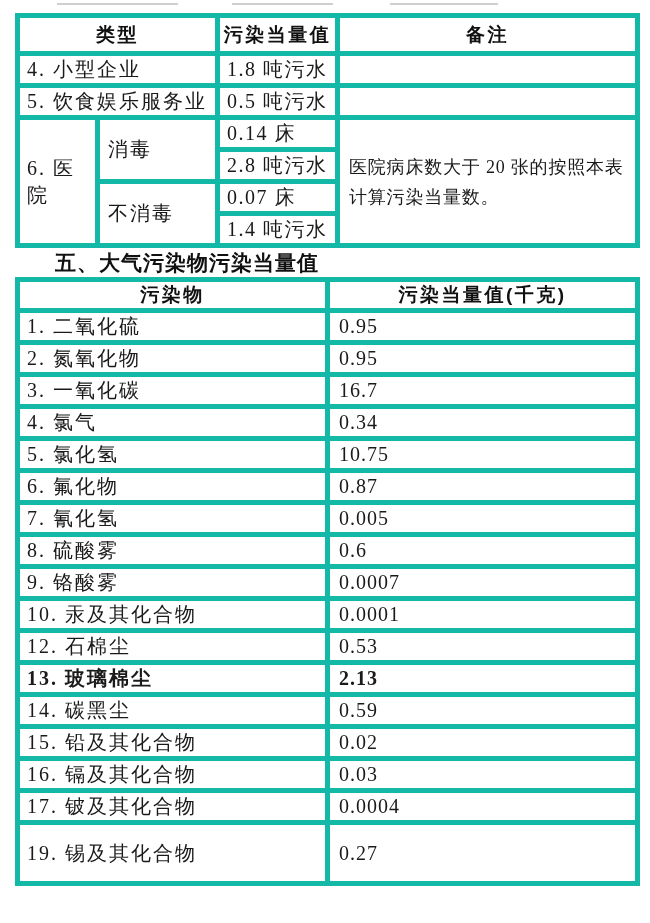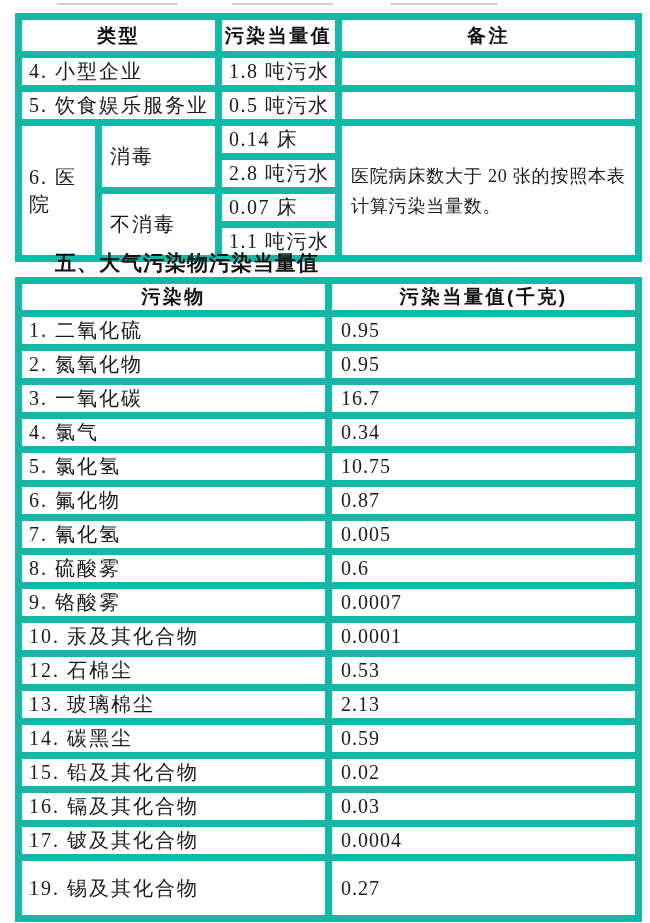--- a/index.html
+++ b/index.html
@@ -4,21 +4,21 @@
 <style>
   html,body { margin:0; padding:0; background:#ffffff; }
   .page {
     position:relative; width:650px; height:923px; background:#ffffff;
     font-family:"Liberation Serif", serif; color:#1a1a1a; overflow:hidden;
   }
   .remnant {
     position:absolute; height:2px; background:#cfcfcf; top:3px;
   }
   table { border-collapse:collapse; table-layout:fixed; position:absolute; background:#ffffff; }
-  table, th, td { border:7px solid #14b8a6; }
+  table, th, td { border:5px solid #14b8a6; }
   table { border:2px solid #383838; }
   th {
     font-family:"Liberation Sans", sans-serif; font-weight:bold;
     font-size:19px; letter-spacing:2.5px; text-align:center; vertical-align:middle;
     padding:0; color:#111111;
   }
   td { vertical-align:middle; padding:0; font-size:20px; }
   .t1 { left:15px; top:13px; width:620px; }
   .t2 { left:15px; top:277px; width:620px; }
   .item { text-align:left; letter-spacing:2px; padding-left:7px; }
@@ -74,21 +74,21 @@
       <td rowspan="4" class="note">医院病床数大于 20 张的按照本表计算污染当量数。</td>
     </tr>
     <tr style="height:30px">
       <td class="val">2.8 吨污水</td>
     </tr>
     <tr style="height:31px">
       <td rowspan="2" class="sub">不消毒</td>
       <td class="val">0.07 床</td>
     </tr>
     <tr style="height:31px">
-      <td class="val">1.1 吨污水</td>
+      <td class="val">1.4 吨污水</td>
     </tr>
   </tbody>
     </table>
 
   <div class="heading">五、大气污染物污染当量值</div>
 
   <table class="t2">
     <colgroup>
       <col style="width:310px">
         <col style="width:310px">
@@ -137,21 +137,21 @@
           <td class="num">0.0007</td>
         </tr>
         <tr style="height: 29px;">
           <td class="item">10. 汞及其化合物</td>
           <td class="num">0.0001</td>
         </tr>
         <tr style="height: 29px;">
           <td class="item">12. 石棉尘</td>
           <td class="num">0.53</td>
         </tr>
-        <tr style="height: 29px;">
+        <tr style="height: 29px; font-weight: bold;">
           <td class="item">13. 玻璃棉尘</td>
           <td class="num">2.13</td>
         </tr>
         <tr style="height: 29px;">
           <td class="item">14. 碳黑尘</td>
           <td class="num">0.59</td>
         </tr>
         <tr style="height: 29px;">
           <td class="item">15. 铅及其化合物</td>
           <td class="num">0.02</td>

